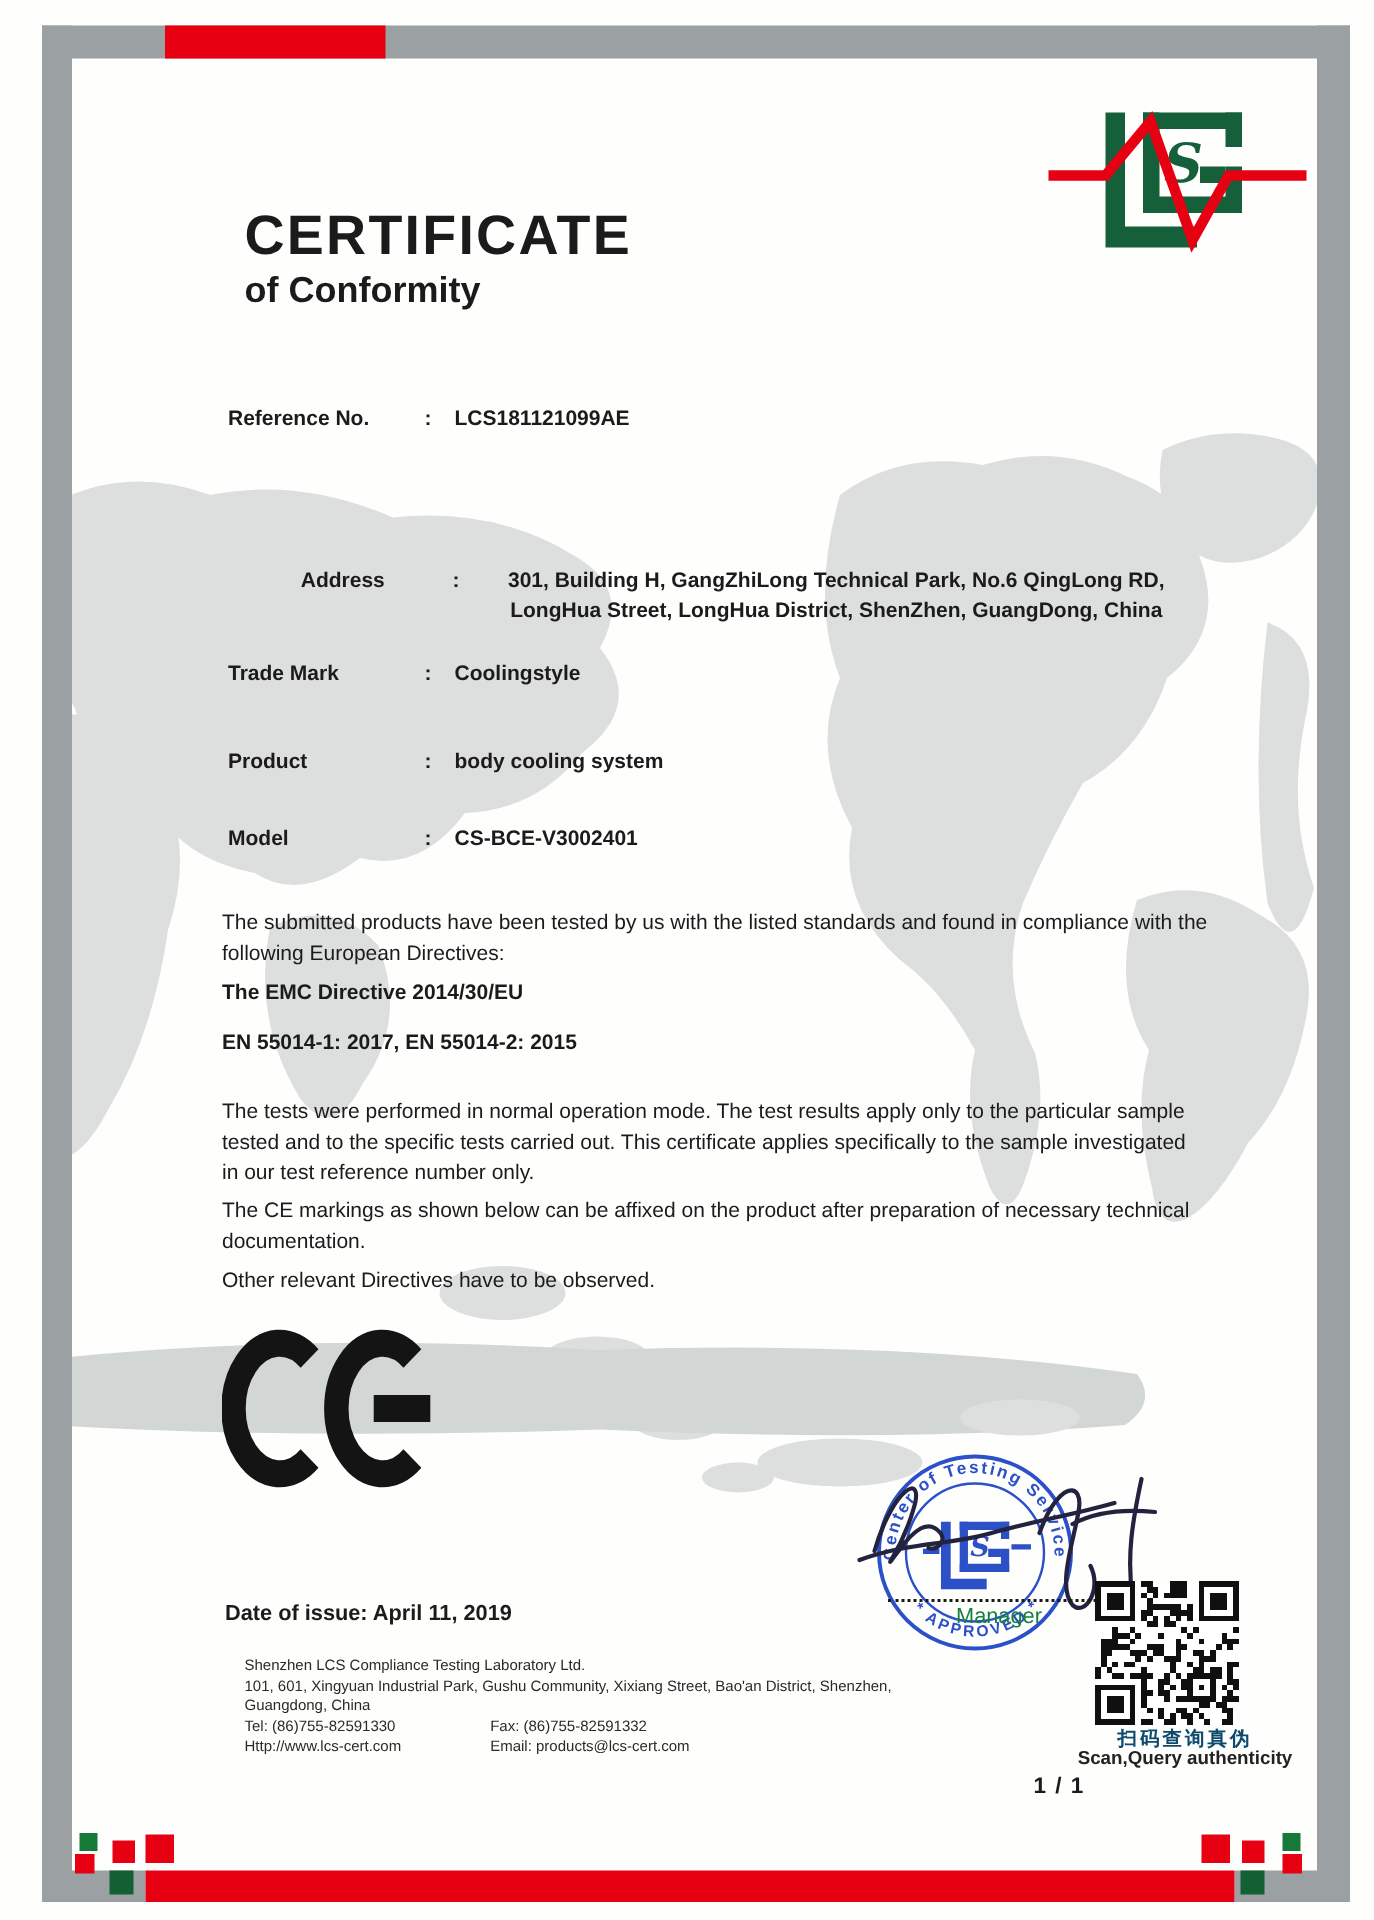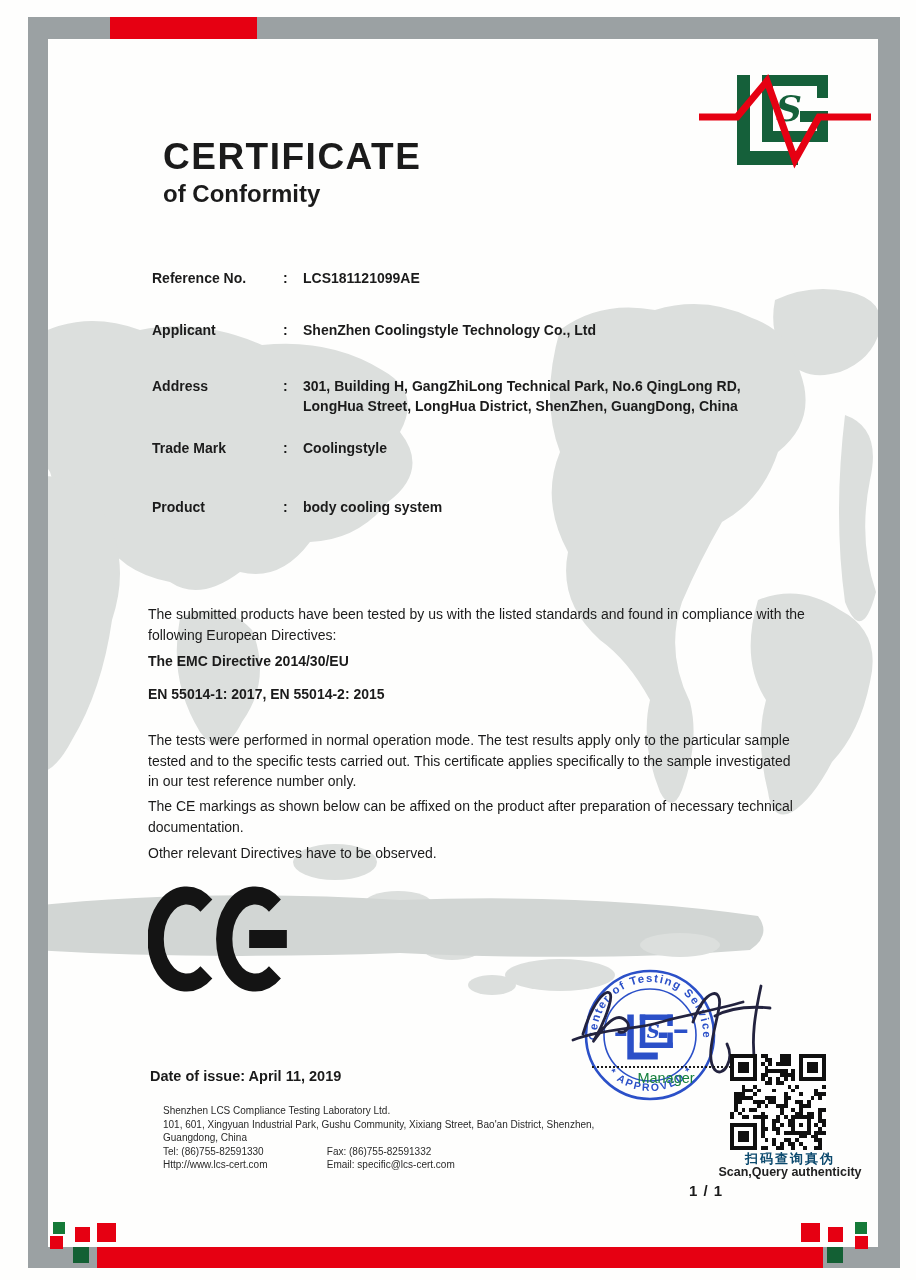--- a/index.html
+++ b/index.html
@@ -112,31 +112,31 @@
       <use href="#lcs-shape" style="color:#15603a"></use>
       <polyline points="4,52 42,52 72,16 100,95 124,52 176,52" fill="none" stroke="#e60012" stroke-width="7"></polyline>
     </svg>
 
     <div class="title">CERTIFICATE</div>
     <div class="subtitle">of Conformity</div>
 
     <div class="field-row" style="top:268px;">
       <span class="lbl">Reference No.</span><span class="col">:</span><span class="val">LCS181121099AE</span>
     </div>
-    <div class="field-row" style="top:320px;">
-      <span class="lbl">Applicant</span><span class="col">:</span><span class="val">ShenZhen Coolingstyle Technology Co., Ltd</span>
-    </div>
-    <div class="field-row" style="top:376px;">
+    <div class="field-row" style="top:376px;text-align:center;">
       <span class="lbl">Address</span><span class="col">:</span><span class="val">301, Building H, GangZhiLong Technical Park, No.6 QingLong RD, LongHua Street, LongHua District, ShenZhen, GuangDong, China</span>
     </div>
     <div class="field-row" style="top:438px;">
       <span class="lbl">Trade Mark</span><span class="col">:</span><span class="val">Coolingstyle</span>
     </div>
     <div class="field-row" style="top:497px;">
       <span class="lbl">Product</span><span class="col">:</span><span class="val">body cooling system</span>
+    </div>
+    <div class="field-row" style="top:548px;">
+      <span class="lbl">Model</span><span class="col">:</span><span class="val">CS-BCE-V3002401</span>
     </div>
 
     <div class="para" style="top:604px;">The submitted products have been tested by us with the listed standards and found in compliance with the following European Directives:</div>
     <div class="para bold" style="top:651px;">The EMC Directive 2014/30/EU</div>
     <div class="para bold" style="top:684px;">EN 55014-1: 2017, EN 55014-2: 2015</div>
     <div class="para" style="top:730px;">The tests were performed in normal operation mode. The test results apply only to the particular sample tested and to the specific tests carried out. This certificate applies specifically to the sample investigated in our test reference number only.</div>
     <div class="para" style="top:796px;">The CE markings as shown below can be affixed on the product after preparation of necessary technical documentation.</div>
     <div class="para" style="top:843px;">Other relevant Directives have to be observed.</div>
 
     <svg class="ce" viewBox="0 0 175 112" preserveAspectRatio="none">
@@ -480,18 +480,18 @@
     <div class="footer">
       <div>Shenzhen LCS Compliance Testing Laboratory Ltd.</div>
       <div>101, 601, Xingyuan Industrial Park, Gushu Community, Xixiang Street, Bao'an District, Shenzhen,</div>
       <div>Guangdong, China</div>
       <div>
         <span class="c1">Tel: (86)755-82591330</span>
         <span>Fax: (86)755-82591332</span>
       </div>
       <div>
         <span class="c1">Http://www.lcs-cert.com</span>
-        <span>Email: specific@lcs-cert.com</span>
+        <span>Email: products@lcs-cert.com</span>
       </div>
     </div>
 
   </div>
 </div>
 
 </body></html>

